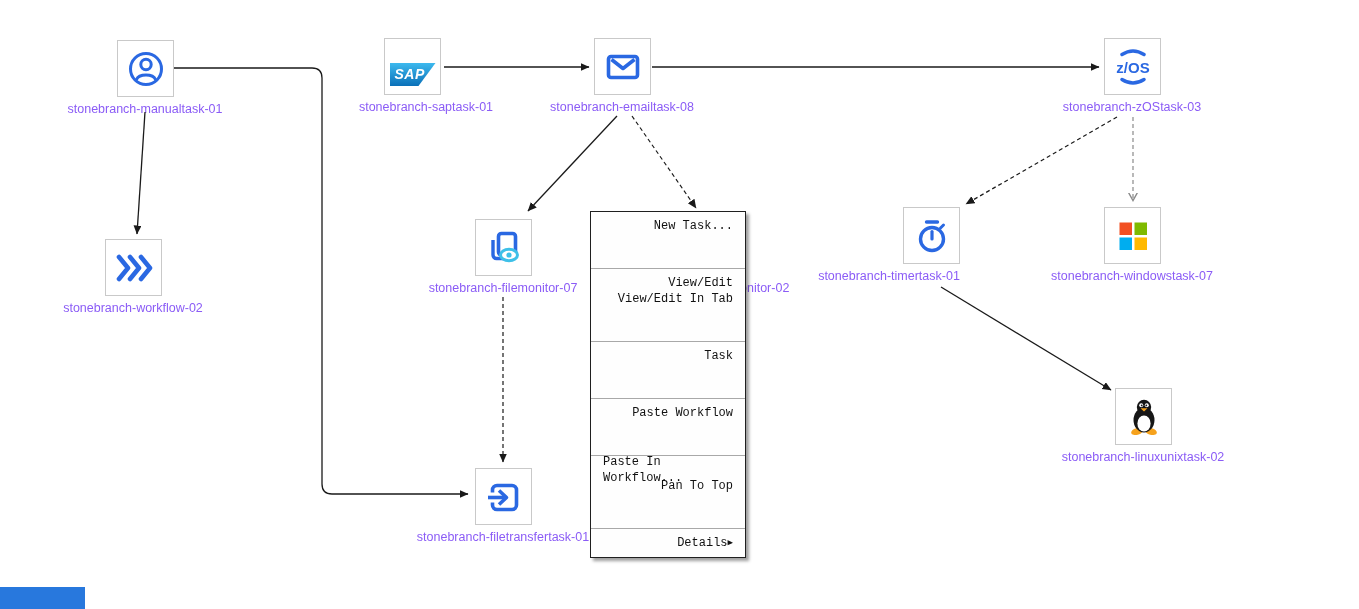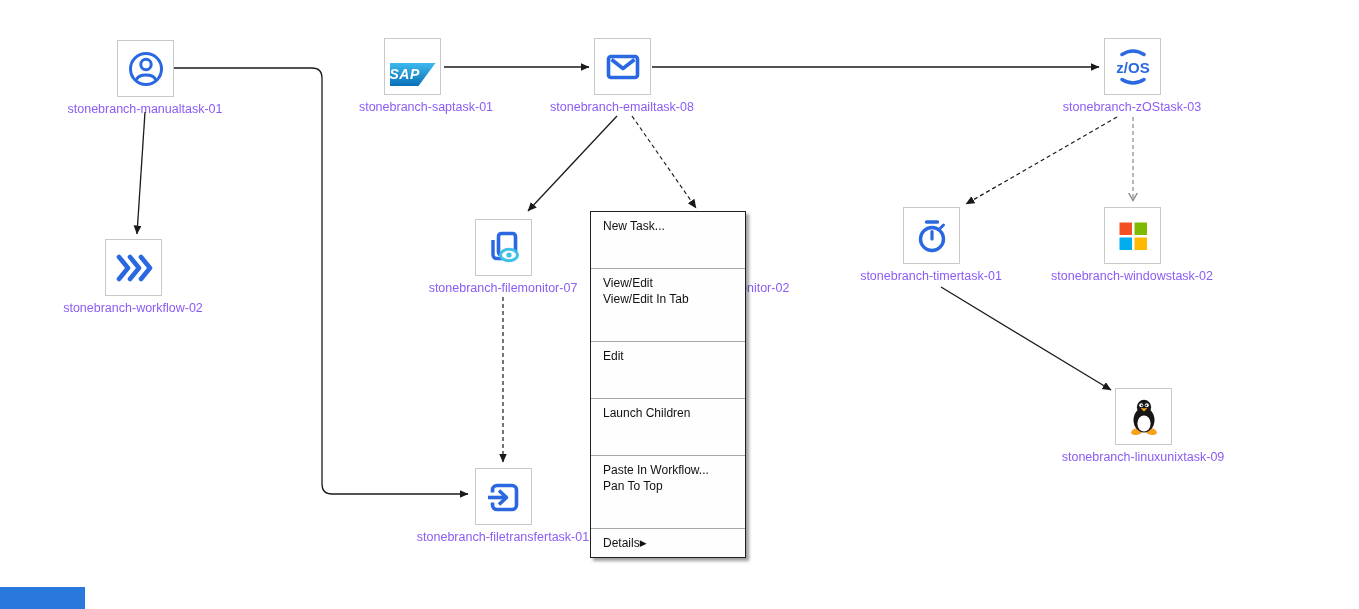--- a/index.html
+++ b/index.html
@@ -21,28 +21,28 @@
   .edge-dashed-gray{stroke:#8a8a8a;stroke-width:1.2;fill:none;stroke-dasharray:4 3;}
   .menu{
     position:absolute;left:590px;top:211px;width:156px;background:#fefefe;
     border:1px solid #1f1f1f;box-shadow:3px 3px 3px rgba(0,0,0,0.38);
     z-index:10;box-sizing:border-box;
   }
   .menu-group{padding:6px 0;}
   .menu-group + .menu-group{border-top:1px solid #a8a8a8;margin-top:28px;}
   .menu-item{
     height:16px;line-height:16px;padding:0 12px;font-size:12px;color:#111;
-    display:flex;align-items:center;justify-content:flex-start;cursor:default;
+    display:flex;align-items:center;justify-content:flex-end;cursor:default;font-family:Liberation Mono, monospace;
   }
   .submenu-arrow{font-size:9px;color:#111;}
   .sap-logo{
     width:46px;height:23px;background:linear-gradient(180deg,#3db9ee 0%,#0a70b8 100%);
     clip-path:polygon(0 0,100% 0,63% 100%,0 100%);
     color:#fff;font-weight:bold;font-style:italic;font-size:14px;line-height:23px;
-    box-sizing:border-box;letter-spacing:0.5px;margin-top:16px;
+    padding-left:5px;box-sizing:border-box;letter-spacing:0.5px;margin-top:16px;
   }
   .blue-panel{position:absolute;left:0;top:587px;width:85px;height:22px;background:#2878dd;z-index:5;}
 </style>
 </head>
 <body>
 
 <div class="canvas">
 
   <svg class="edges" width="1359" height="609" viewBox="0 0 1359 609">
     <defs>
@@ -126,47 +126,47 @@
   <div class="node-label" style="left:595px;top:281px">stonebranch-filemonitor-02</div>
 
   <div class="node" style="left:903px;top:207px">
     <svg width="40" height="40" viewBox="0 0 40 40">
       <line x1="14.5" y1="6" x2="25.5" y2="6" stroke="#2a68e2" stroke-width="3.4" stroke-linecap="round"></line>
       <line x1="28.5" y1="12" x2="31.5" y2="9" stroke="#2a68e2" stroke-width="3" stroke-linecap="round"></line>
       <circle cx="20" cy="23" r="11.5" fill="none" stroke="#2a68e2" stroke-width="3.4"></circle>
       <line x1="20" y1="23" x2="20" y2="15.5" stroke="#2a68e2" stroke-width="3.2" stroke-linecap="round"></line>
     </svg>
   </div>
-  <div class="node-label" style="left:811px;top:269px">stonebranch-timertask-01</div>
+  <div class="node-label" style="left:769px;top:269px">stonebranch-timertask-01</div>
 
   <div class="node" style="left:1104px;top:207px">
     <svg width="40" height="40" viewBox="0 0 40 40">
       <rect x="6.5" y="6.5" width="12.5" height="12.5" fill="#F25022"></rect>
       <rect x="21.5" y="6.5" width="12.5" height="12.5" fill="#7FBA00"></rect>
       <rect x="6.5" y="21.5" width="12.5" height="12.5" fill="#00ADEF"></rect>
       <rect x="21.5" y="21.5" width="12.5" height="12.5" fill="#FFB900"></rect>
     </svg>
   </div>
-  <div class="node-label" style="left:1012px;top:269px">stonebranch-windowstask-02</div>
+  <div class="node-label" style="left:1012px;top:269px">stonebranch-windowstask-07</div>
 
   <div class="node" style="left:1115px;top:388px">
     <svg width="40" height="40" viewBox="0 0 40 40">
       <ellipse cx="13" cy="34.5" rx="6" ry="3.4" fill="#f6a21d" transform="rotate(-14 13 34.5)"></ellipse>
       <ellipse cx="27" cy="34.5" rx="6" ry="3.4" fill="#f6a21d" transform="rotate(14 27 34.5)"></ellipse>
       <ellipse cx="20" cy="23" rx="10.5" ry="12.5" fill="#161616"></ellipse>
       <circle cx="20" cy="10" r="7.2" fill="#161616"></circle>
       <ellipse cx="20" cy="26.5" rx="6.6" ry="8" fill="#ffffff"></ellipse>
       <circle cx="17.2" cy="8.2" r="2" fill="#ffffff"></circle>
       <circle cx="22.8" cy="8.2" r="2" fill="#ffffff"></circle>
       <circle cx="17.7" cy="8.4" r="0.9" fill="#161616"></circle>
       <circle cx="22.3" cy="8.4" r="0.9" fill="#161616"></circle>
       <polygon points="16.5,11.3 23.5,11.3 20,14.6" fill="#f6a21d"></polygon>
     </svg>
   </div>
-  <div class="node-label" style="left:1023px;top:450px">stonebranch-linuxunixtask-09</div>
+  <div class="node-label" style="left:1023px;top:450px">stonebranch-linuxunixtask-02</div>
 
   <div class="node" style="left:475px;top:468px">
     <svg width="40" height="40" viewBox="0 0 40 40">
       <rect x="8.5" y="8.5" width="24" height="24" rx="4.5" fill="none" stroke="#2a68e2" stroke-width="3.6"></rect>
       <rect x="4.5" y="15.5" width="8" height="10" fill="#ffffff"></rect>
       <line x1="4" y1="20.5" x2="20" y2="20.5" stroke="#2a68e2" stroke-width="3.6"></line>
       <polyline points="15,13.5 22.5,20.5 15,27.5" fill="none" stroke="#2a68e2" stroke-width="3.6" stroke-linejoin="round"></polyline>
     </svg>
   </div>
   <div class="node-label" style="left:383px;top:530px">stonebranch-filetransfertask-01</div>
@@ -180,26 +180,26 @@
     <div class="menu-group">
       <div class="menu-item">
           <span>View/Edit</span>
         </div>
       <div class="menu-item">
           <span>View/Edit In Tab</span>
         </div>
     </div>
     <div class="menu-group">
       <div class="menu-item">
-          <span>Edit</span>
-        </div>
-    </div>
-    <div class="menu-group">
-      <div class="menu-item">
-          <span>Launch Children</span>
+          <span>Task</span>
+        </div>
+    </div>
+    <div class="menu-group">
+      <div class="menu-item">
+          <span>Paste Workflow</span>
         </div>
     </div>
     <div class="menu-group">
       <div class="menu-item">
           <span>Paste In Workflow...</span>
         </div>
       <div class="menu-item">
           <span>Pan To Top</span>
         </div>
     </div>

